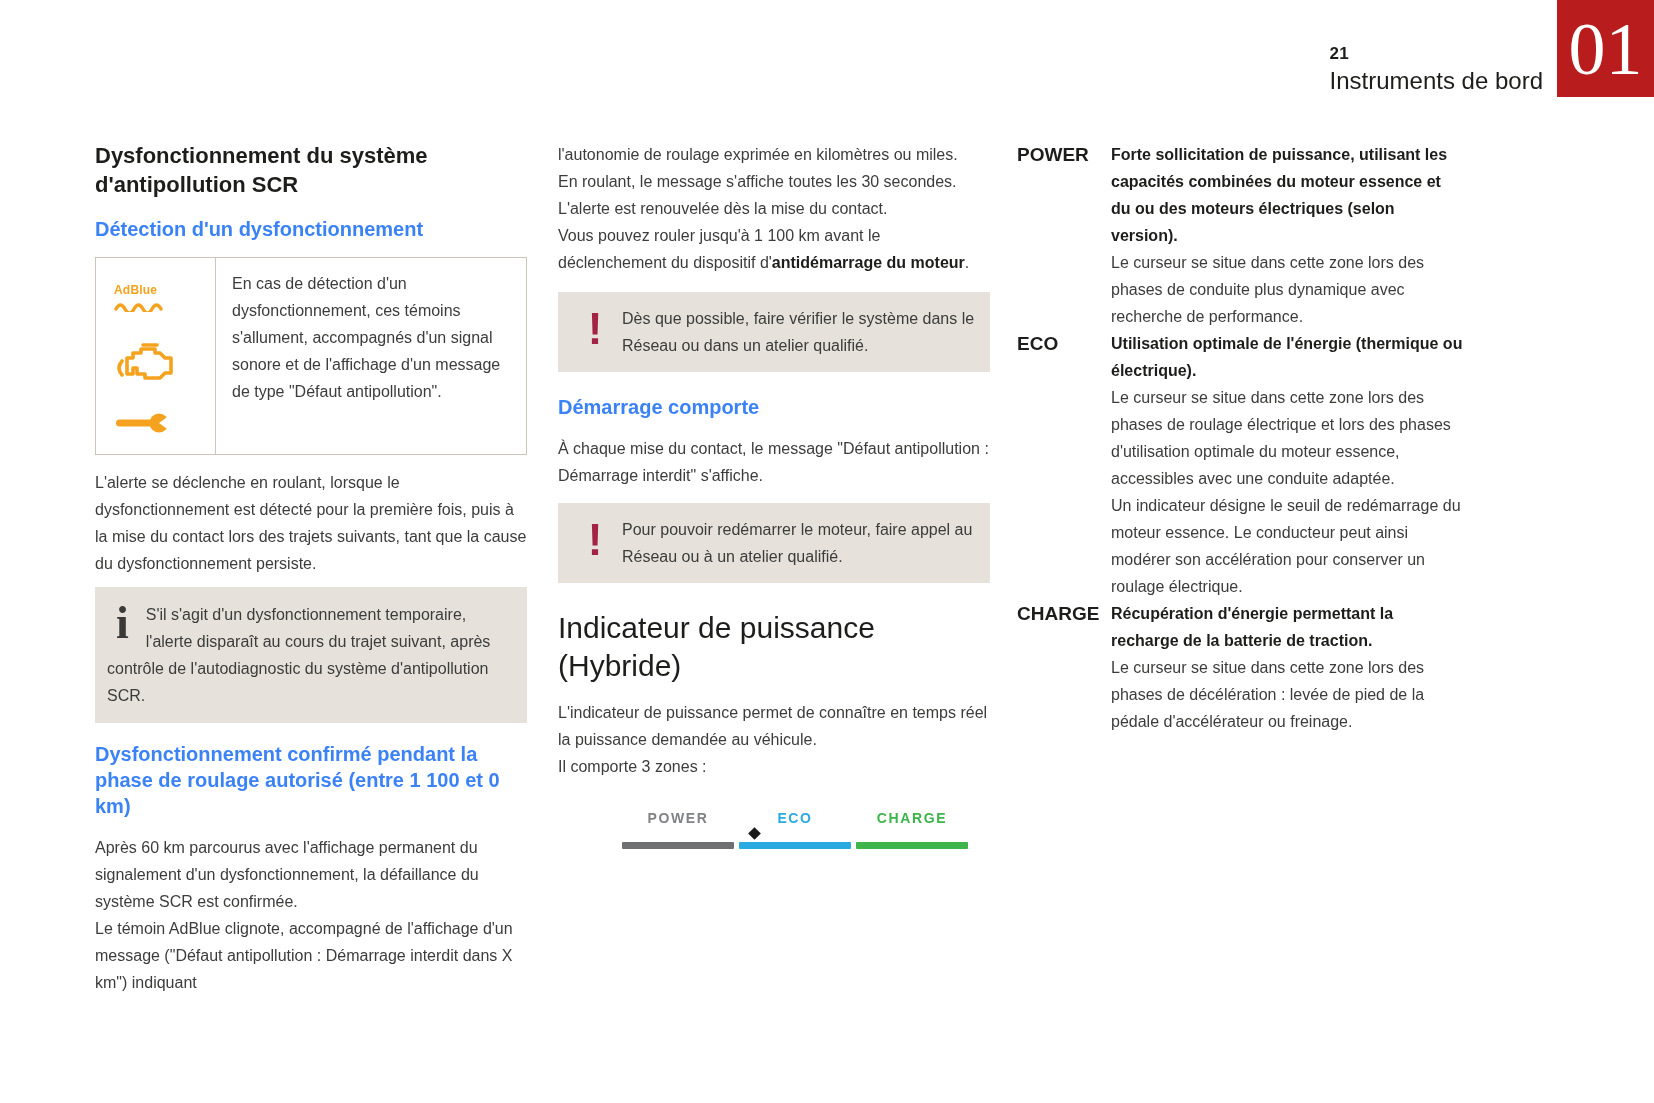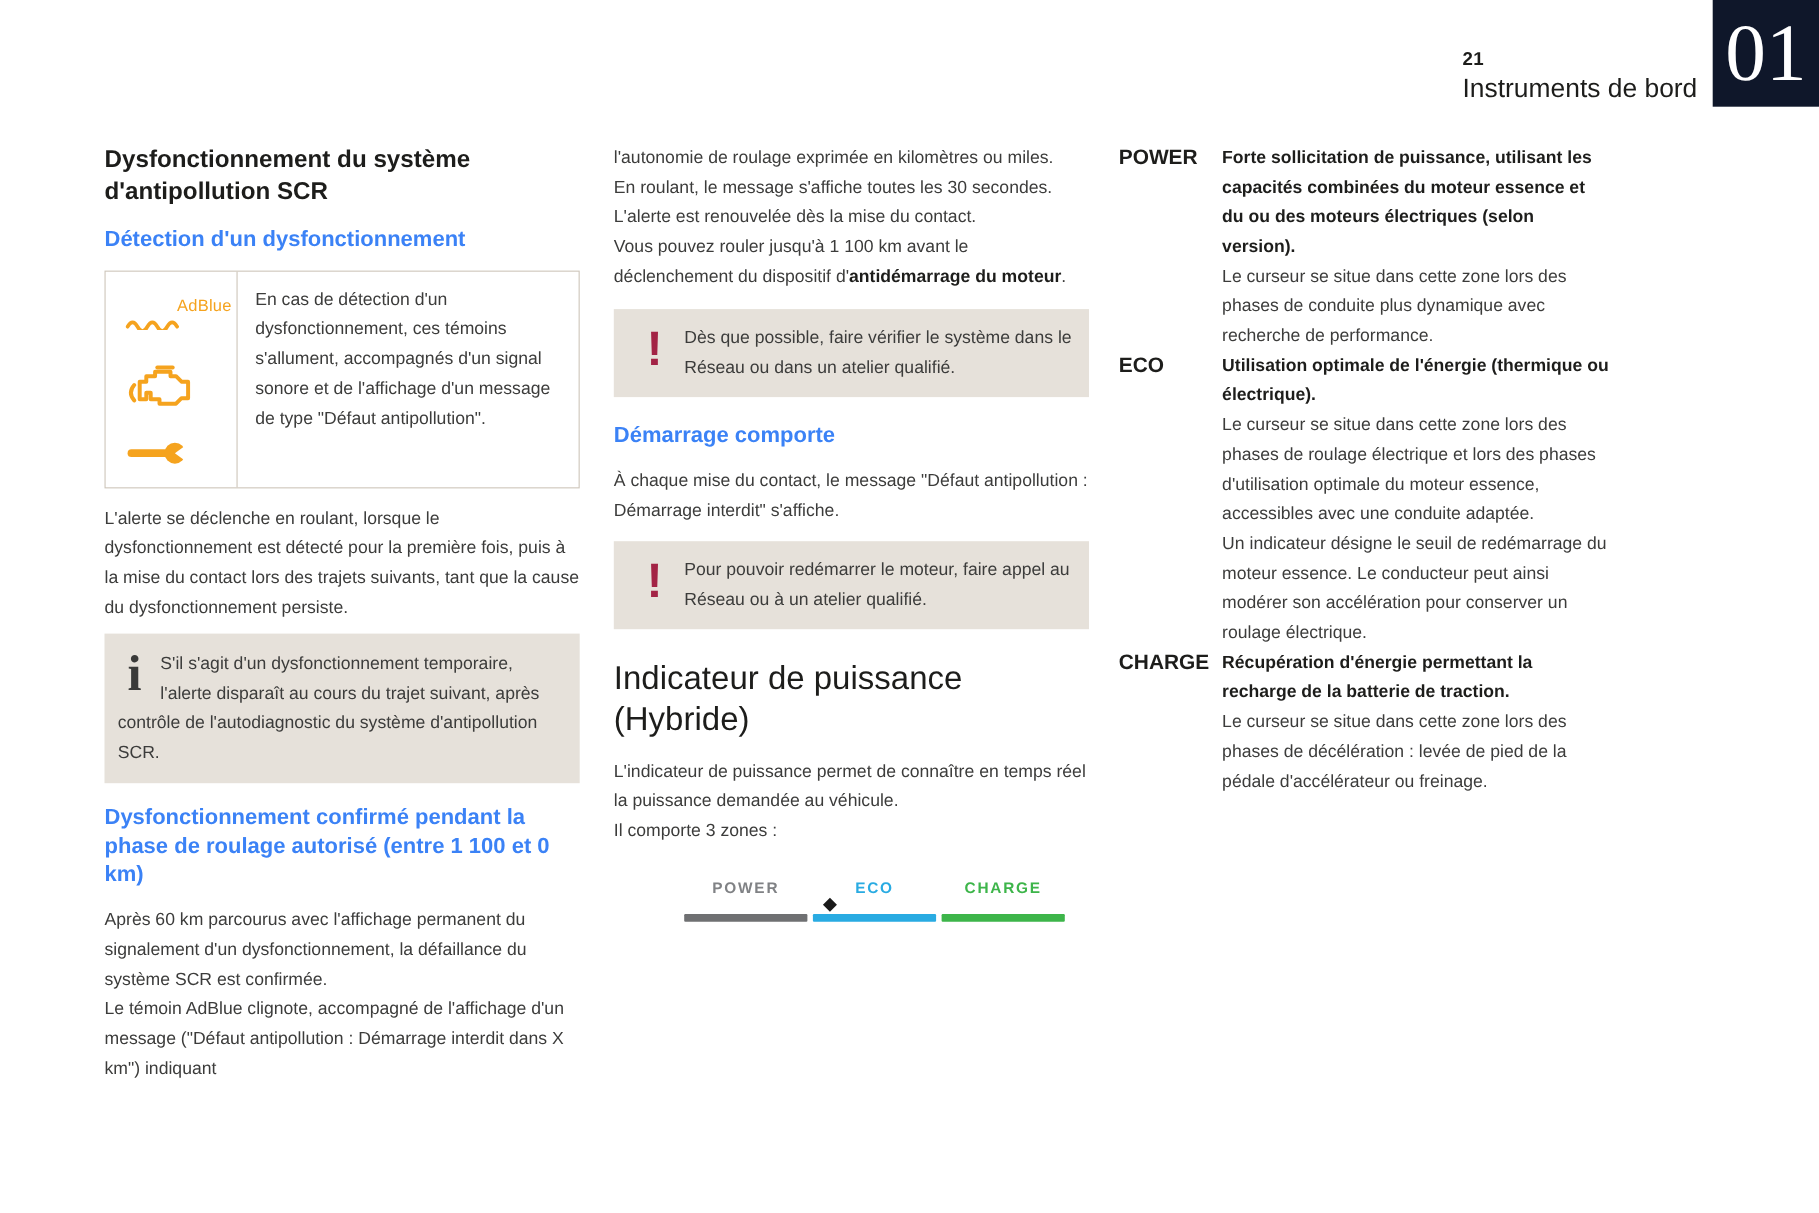--- a/index.html
+++ b/index.html
@@ -19,41 +19,41 @@
     display:flex; align-items:center; justify-content:center;
     color:#ffffff;
     font-family:"Liberation Serif", serif;
     font-size:74px; font-weight:400; line-height:1;
   }
   .page-meta { position:absolute; top:44px; right:111px; text-align:left; }
   .page-number { font-size:17px; font-weight:bold; color:#1d1d1b; letter-spacing:.3px; }
   .chapter-label { font-size:24px; color:#1d1d1b; margin-top:3px; }
 
   
-  .col { position:absolute; top:130px; }
+  .col { position:absolute; top:141px; }
   .col1 { left:95px;  width:432px; }
   .col2 { left:558px; width:432px; }
   .col3 { left:1017px; width:446px; }
 
   
   .h2 { font-size:22px; font-weight:bold; color:#1d1d1b; line-height:29px; margin-bottom:17px; }
   .h3 { font-size:20px; font-weight:bold; color:#3b82f6; line-height:26px; margin-bottom:15px; }
   .section-title { font-size:30px; font-weight:400; color:#1d1d1b; line-height:38px; margin:26px 0 14px; }
   .para, .line { font-size:16px; line-height:27px; color:#3c3c3b; }
   .para { margin-bottom:0; }
   .bold-inline { font-weight:bold; color:#1d1d1b; }
 
   
   .telltale-box { display:flex; border:1px solid #cdc5ba; margin-bottom:14px; min-height:180px; }
   .telltale-icons {
     width:120px; border-right:1px solid #cdc5ba;
     padding:24px 0 18px 18px;
     display:flex; flex-direction:column; gap:26px;
   }
-  .adblue-word { display:block; font-size:15px; font-weight:normal; line-height:16px; letter-spacing:.2px;margin-left:47px; }
+  .adblue-word { display:block; font-size:12px; font-weight:bold; line-height:16px; letter-spacing:.2px; }
   .telltale-text { flex:1; padding:12px 6px 12px 16px; }
 
   
   .note { padding:13px 14px; margin:10px 0 18px; }
   .info-note { padding:14px 14px 14px 12px; }
   .info-i {
     float:left;
     font-family:"Liberation Serif", serif;
     font-weight:bold; font-size:46px; line-height:38px;
     color:#3a3a39; margin:3px 17px 2px 9px;
@@ -85,21 +85,21 @@
   .def-row { display:flex; }
   .def-term { width:94px; flex:0 0 94px; font-size:19px; font-weight:bold; color:#1d1d1b; line-height:27px; }
   .def-body { flex:1; }
   .def-lead { font-weight:bold; color:#1d1d1b; }
 </style>
 </head>
 <body>
 
 <div class="page">
 
-  <div class="chapter-tab" style="background: #0f172a;">
+  <div class="chapter-tab" style="background: #b91c1c;">
     <span>01</span>
   </div>
   <div class="page-meta">
     <div class="page-number">21</div>
     <div class="chapter-label">Instruments de bord</div>
   </div>
 
   <div class="col col1">
     <div class="h2">Dysfonctionnement du système d'antipollution SCR</div>
     <div class="h3">Détection d'un dysfonctionnement</div>

